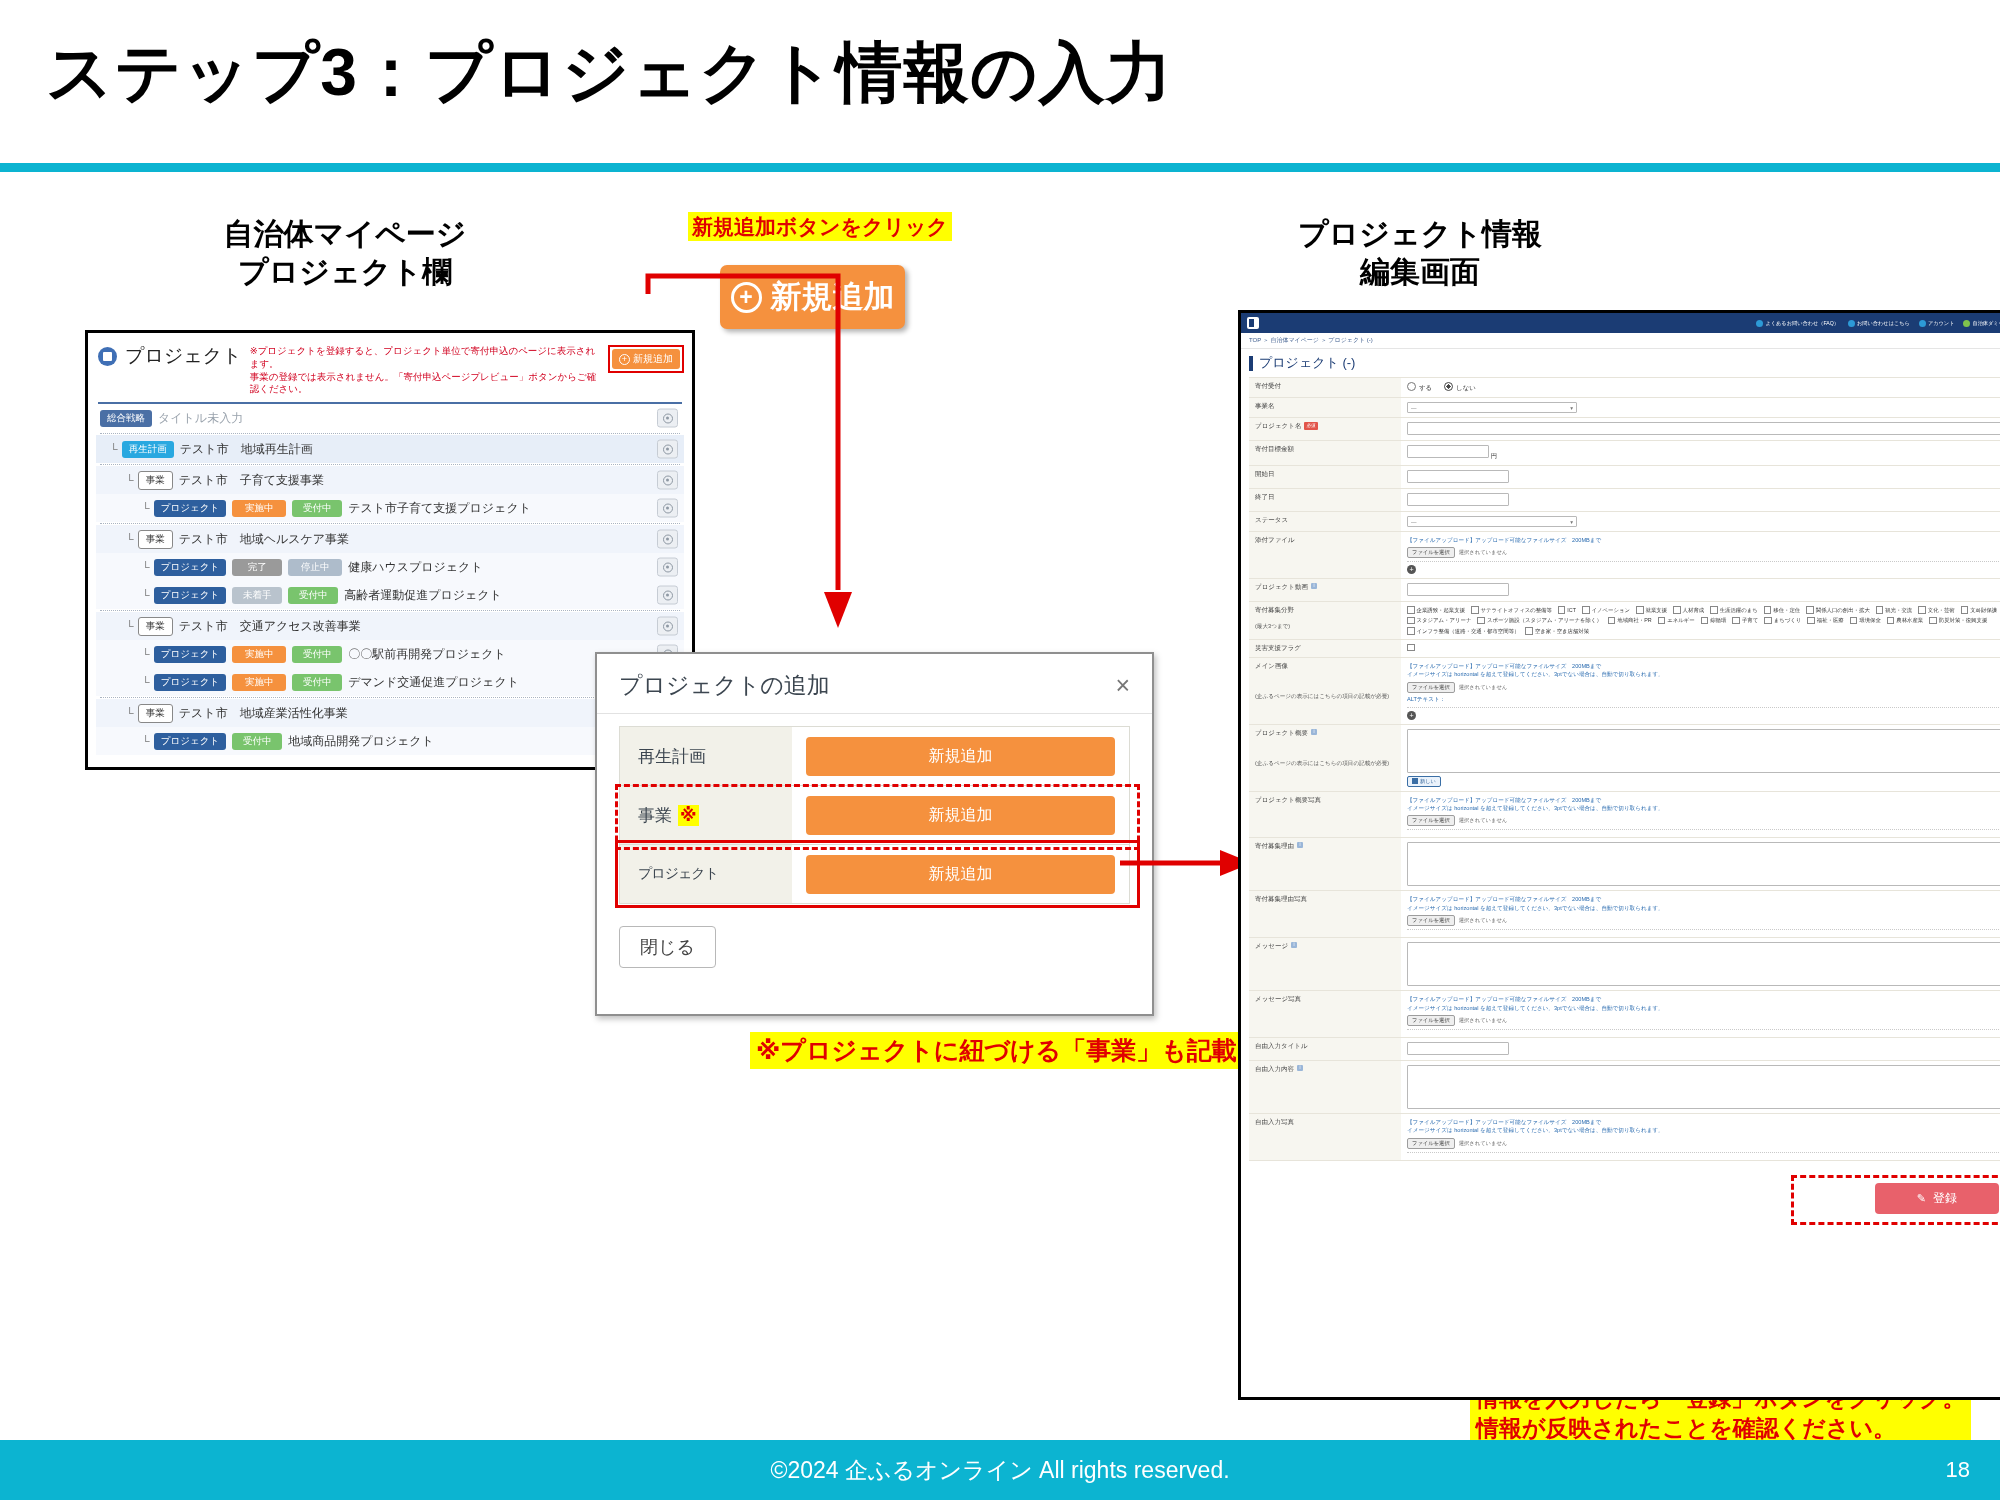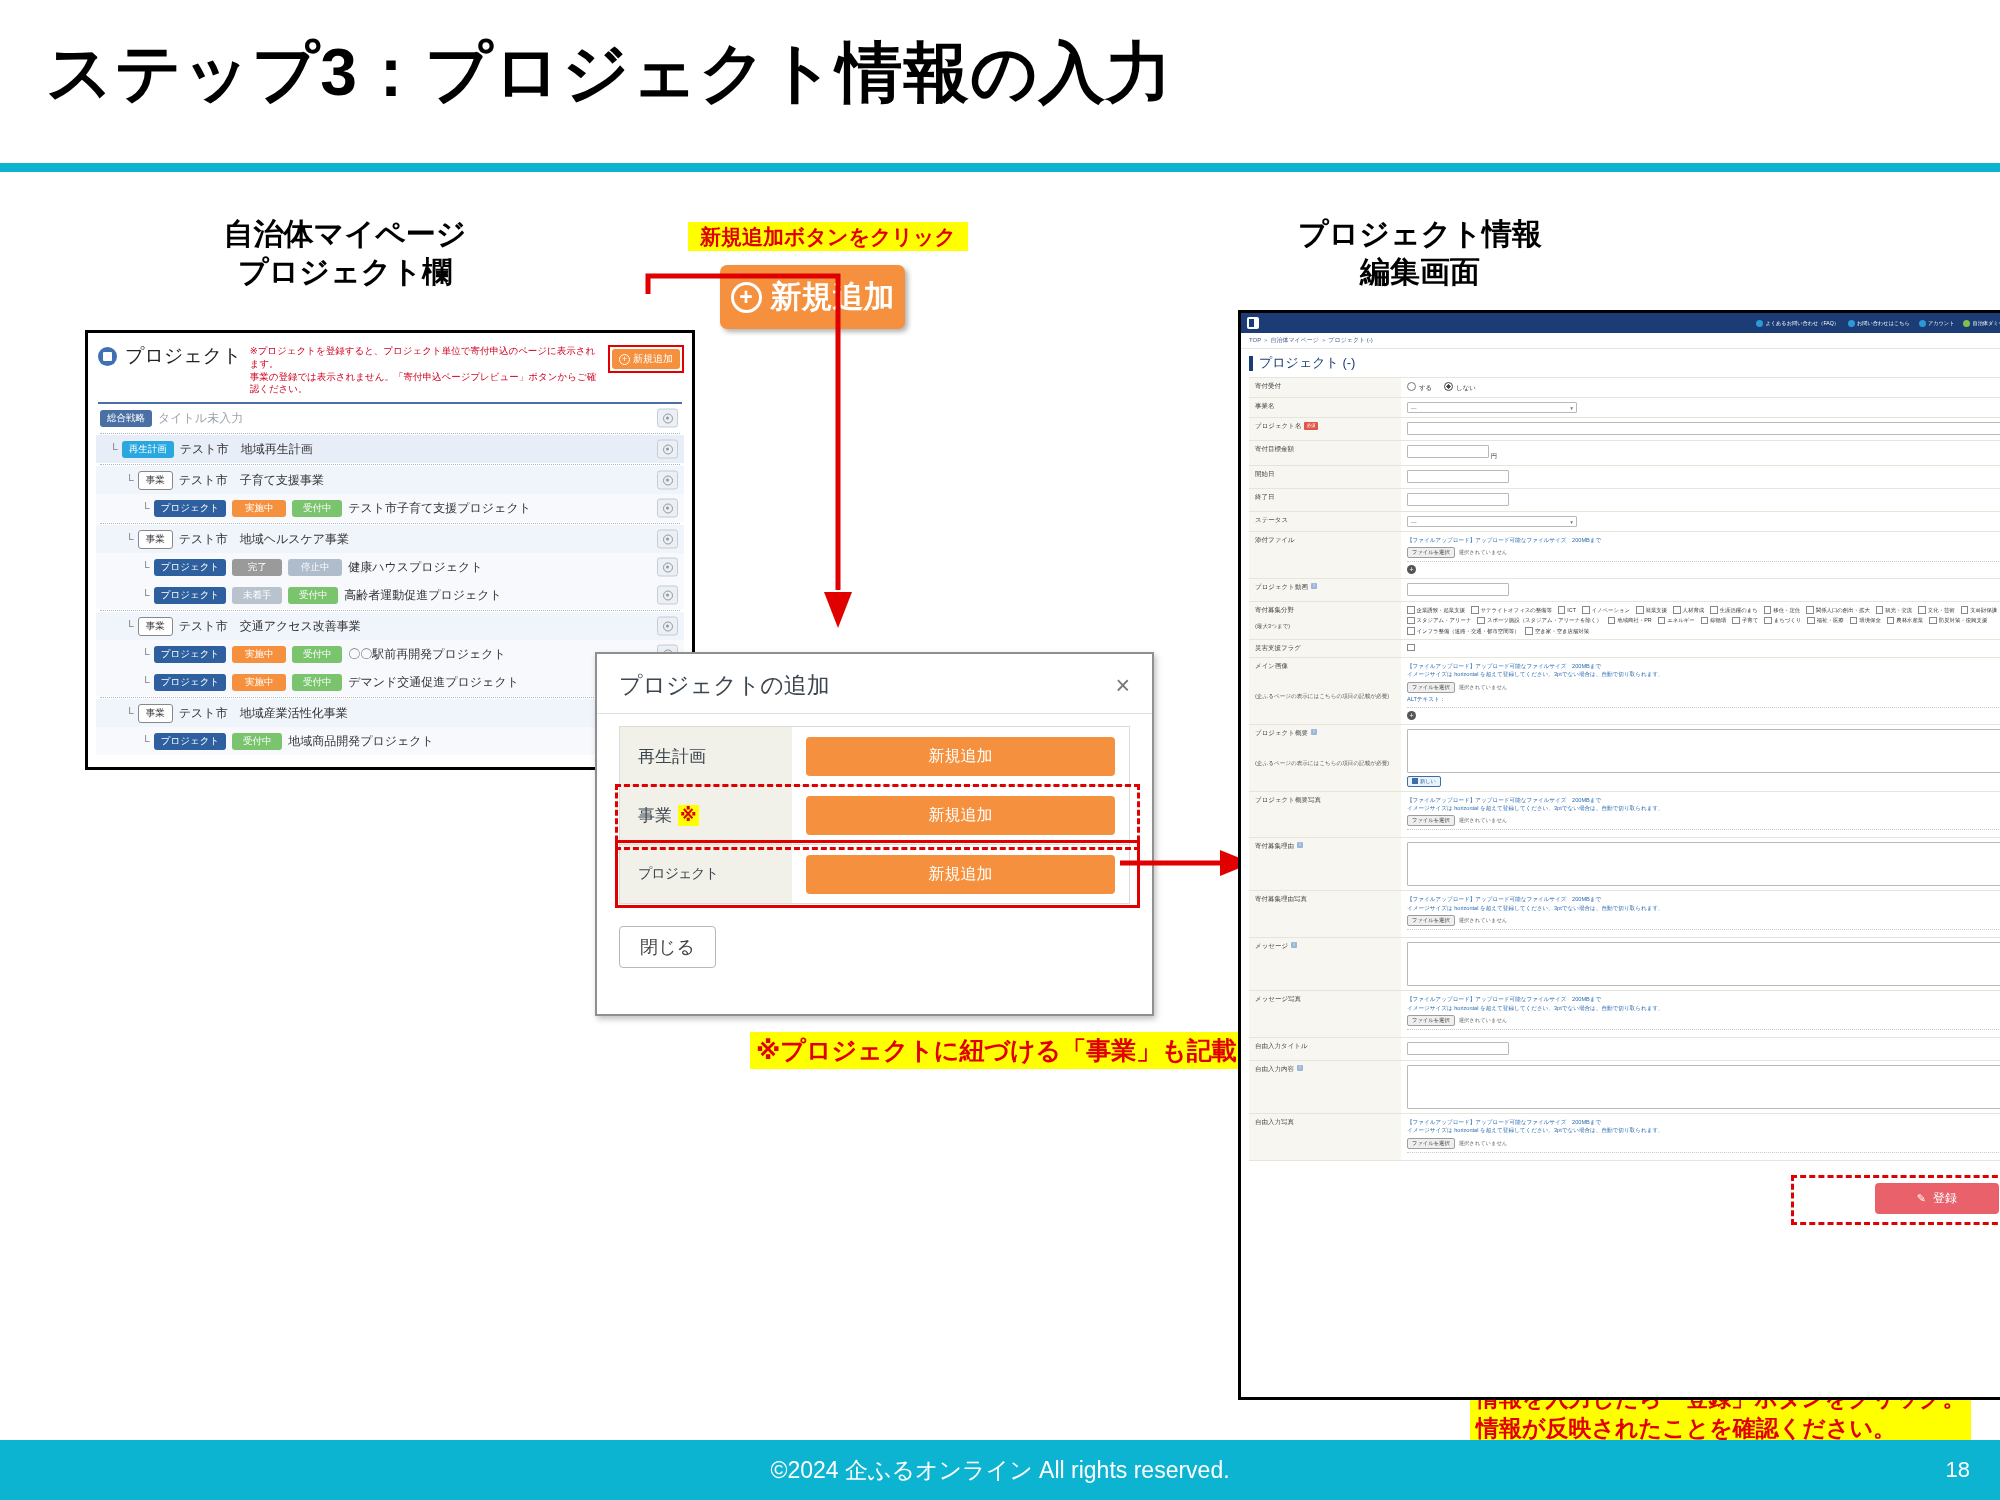--- a/index.html
+++ b/index.html
@@ -29,21 +29,21 @@
     line-height:1.28;
   }
   .cap-left{left:120px;top:215px;width:450px;}
   .cap-right{left:1190px;top:215px;width:460px;}
 
   
   .hl{
     position:absolute;background:#ffff00;color:#e00000;font-weight:bold;
     line-height:1.3;white-space:pre-line;
   }
-  .hl-newbtn{left:688px;top:222px;font-size:21px;padding:1px 12px;}
+  .hl-newbtn{left:688px;top:212px;font-size:21px;padding:1px 4px;}
   .hl-input{left:1568px;top:462px;font-size:23px;padding:2px 6px;}
   .hl-note{left:750px;top:1032px;font-size:25px;padding:2px 6px;}
   .hl-bottom{left:1470px;top:1382px;font-size:23px;padding:2px 6px;text-align:left;}
 
   
   .big-add{
     position:absolute;left:720px;top:265px;width:185px;height:64px;
     background:#f5913e;border-radius:7px;box-shadow:3px 3px 5px rgba(0,0,0,.3);
     display:flex;align-items:center;justify-content:center;gap:9px;
     color:#fff;font-size:31px;font-weight:bold;

